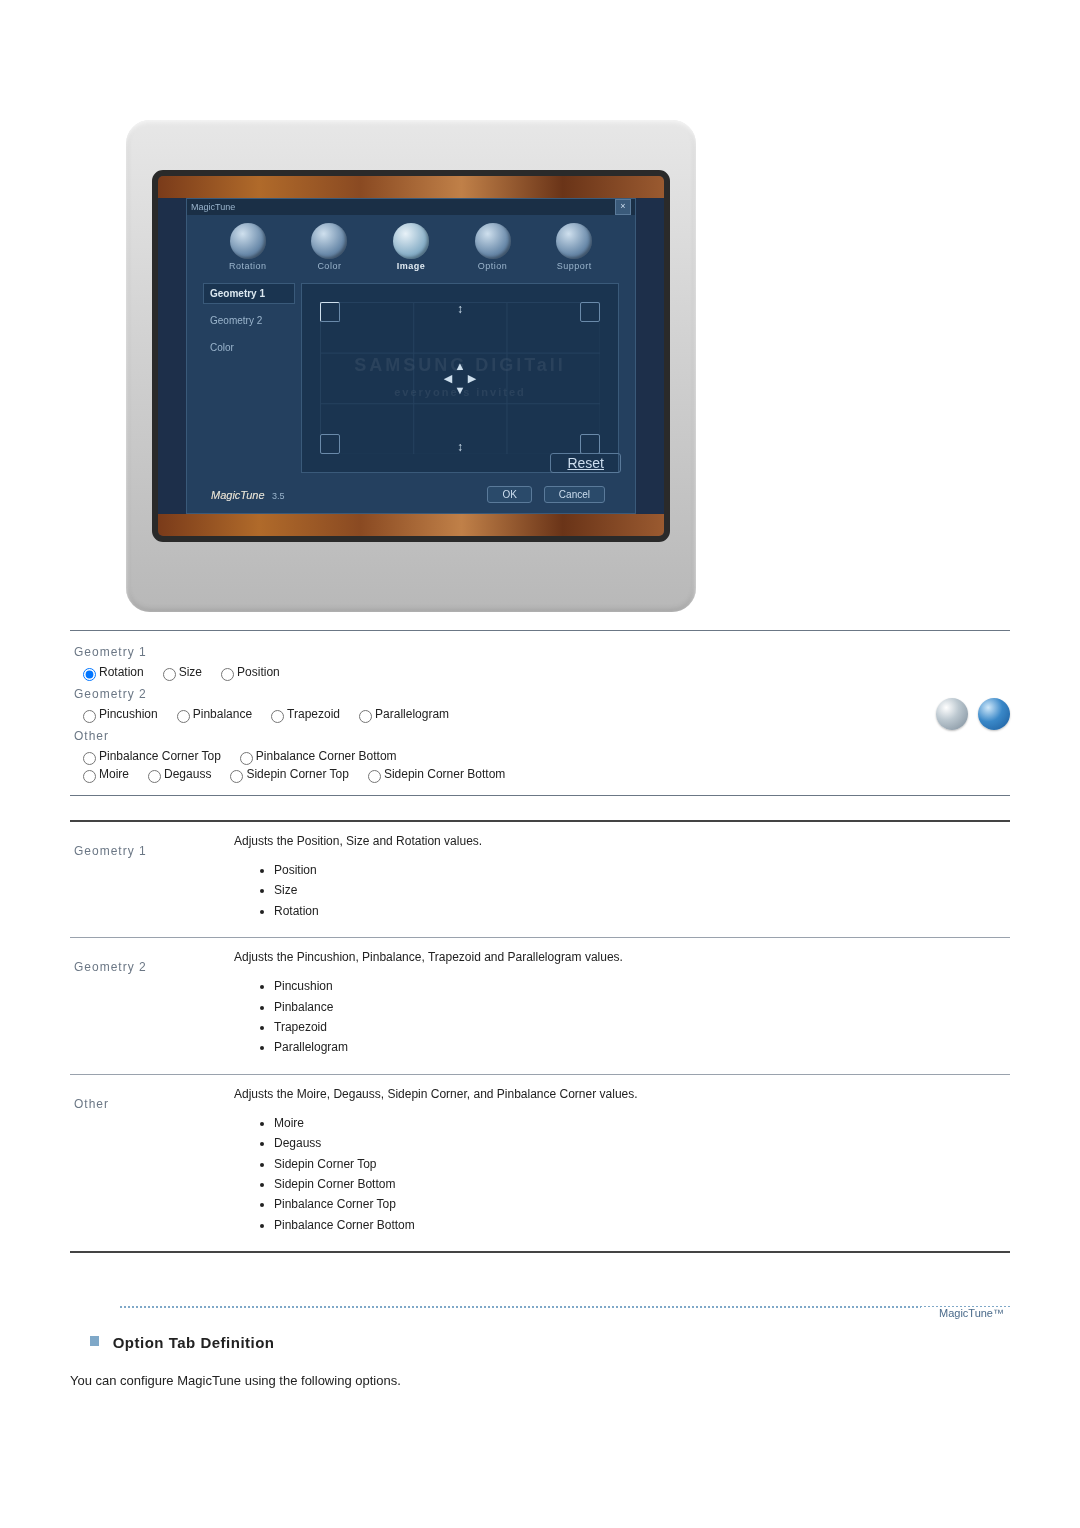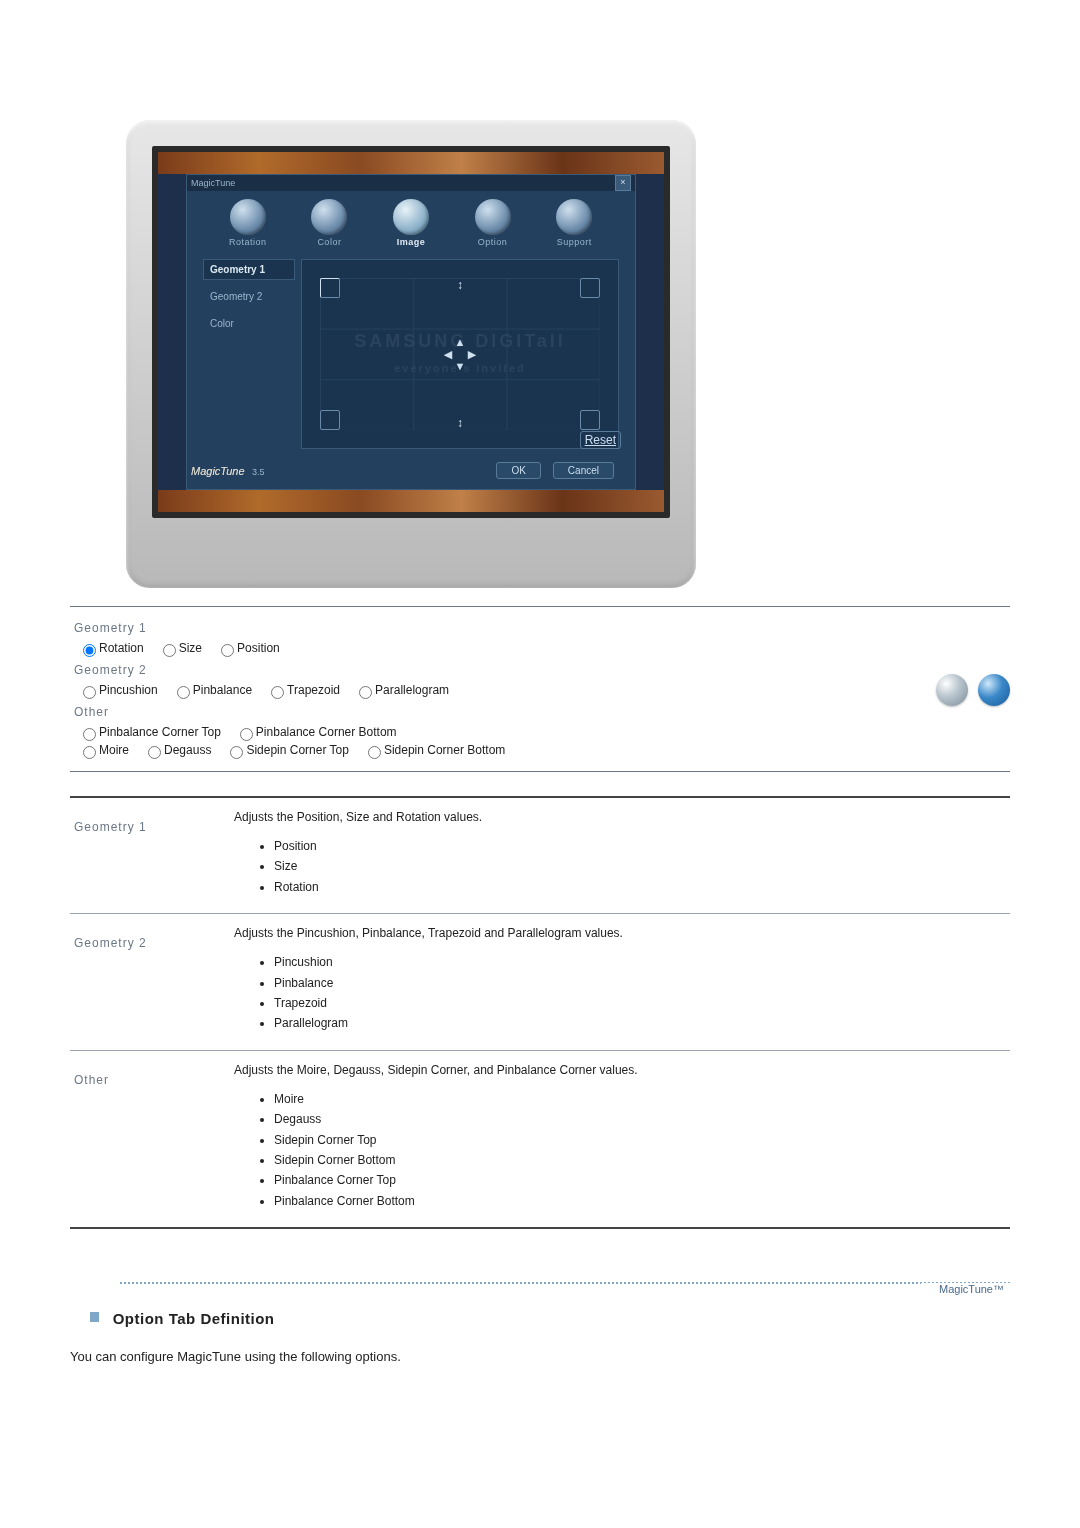--- a/index.html
+++ b/index.html
@@ -19,25 +19,26 @@
     margin: 0 0 20px 56px;
   }
   .monitor-bezel {
     background: linear-gradient(#e7e7e7, #b8b8b8);
     border-radius: 24px;
     padding: 26px 26px 70px 26px;
     box-shadow: inset 0 2px 4px rgba(255,255,255,.8), inset 0 -2px 6px rgba(0,0,0,.15);
   }
   .monitor-screen {
     border: 6px solid #2a2a2a;
-    border-radius: 2px;
+    border-radius: 11px;
     background: #1d2f4a;
     height: 360px;
     position: relative;
     overflow: hidden;
+    margin-top: 24px;
   }
   .stripe {
     height: 22px;
     background: linear-gradient(90deg,#7a3b1a,#b06a2a 20%,#8a4a22 40%,#c08048 60%,#6a3418 80%,#9a5a30);
   }
   .stripe.bottom { position:absolute; bottom:0; left:0; right:0; }
   .app-window {
     position:absolute;
     top:22px; left:28px; right:28px; bottom:22px;
     background:#24405f;
@@ -106,37 +107,37 @@
   .br { bottom:18px; right:18px; }
   .preview .arrow-up    { top:18px; left:50%; transform:translateX(-50%);}
   .preview .arrow-down  { bottom:18px; left:50%; transform:translateX(-50%);}
   .center4 {
     position:absolute; top:50%; left:50%; transform:translate(-50%,-50%);
     width:36px; height:36px; color:#cfe0ee; font-size:11px;
     display:grid; grid-template-columns:1fr 1fr 1fr; grid-template-rows:1fr 1fr 1fr;
   }
   .center4 span { text-align:center; line-height:12px; }
   .app-footer {
-    position:absolute; bottom:0; left:0; right:7px;
+    position:absolute; bottom:0; left:0; right:16px;
     display:flex; align-items:center; justify-content:space-between;
-    padding:6px 14px 10px 4px;
+    padding:6px 14px 10px 24px;
   }
   .logo-mt {
     font-size:11px; font-style:italic; color:#cfe0ee;
     background:linear-gradient(#f0b040,#c07020);
     -webkit-background-clip:text;
   }
   .logo-ver { font-size:9px; color:#9ab4cc; margin-left:4px;}
   .footer-btns { display:flex; gap:12px; align-items:flex-end; }
   .btn-sm {
     font-size:10px; color:#cde; border:1px solid #5a7a9a; background:#2a4a6a;
     padding:2px 14px; border-radius:3px;
   }
   .reset-row { position:absolute; right:14px; bottom:42px; }
-  .reset-btn { font-size:12px; color:#cde; border:1px solid #5a7a9a; padding:1px 4px; border-radius:3px;text-decoration:underline;}
+  .reset-btn { font-size:14px; color:#cde; border:1px solid #5a7a9a; padding:1px 16px; border-radius:3px;text-decoration:underline;}
   
   .def-block { margin:0 0 0 0; }
   .def-row { display:flex; border-top:1px solid #6b7785; }
   .def-main { margin-top:-2px; }
   .def-left {
     width:570px; padding:8px 0 10px 4px;
   }
   .def-right {
     flex:1; padding:8px 0 6px 12px;
     display:flex; justify-content:flex-end; align-items:center; gap:10px;

